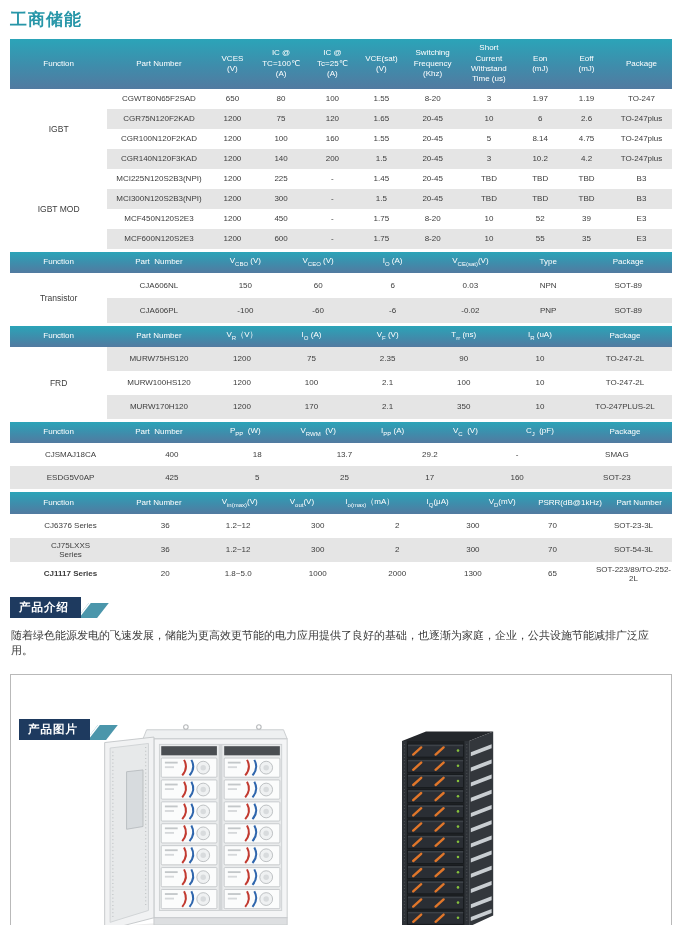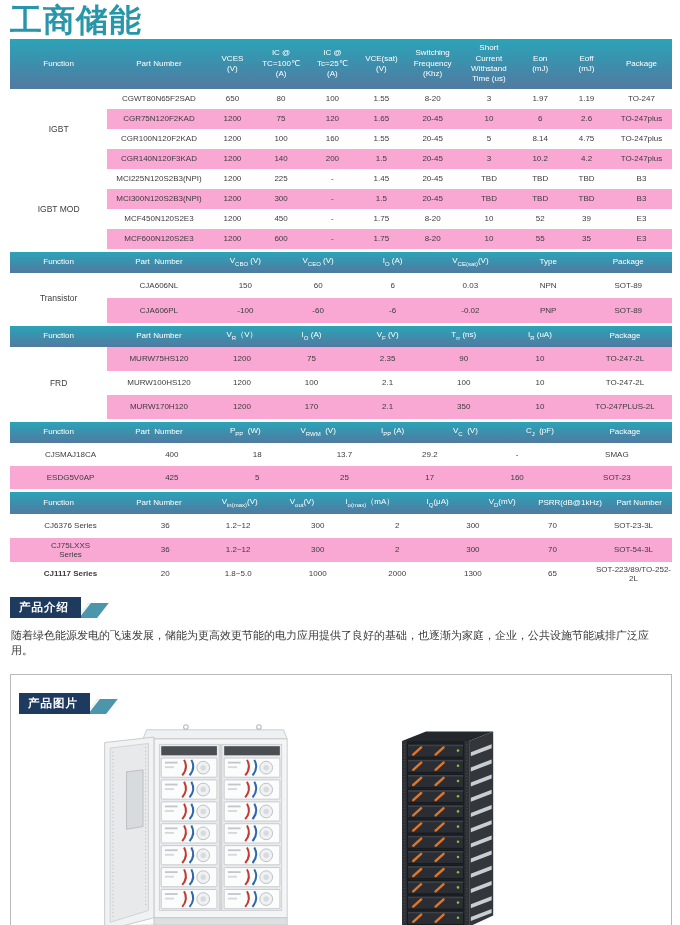--- a/index.html
+++ b/index.html
@@ -1,37 +1,37 @@
 <!DOCTYPE html>
 <html><head>
 <meta charset="utf-8">
 <style>
   html,body{margin:0;padding:0;background:#fff;}
   body{width:680px;height:925px;font-family:"Liberation Sans","DejaVu Sans",sans-serif;overflow:hidden;}
   .wrap{padding:5px 8px 0 10px;}
-  .page-title{font-size:32px;font-weight:bold;color:#2796a8;margin:0 0 4px 0;letter-spacing:1px;line-height:30px;}
+  .page-title{font-size:17px;font-weight:bold;color:#2796a8;margin:0 0 4px 0;letter-spacing:1px;line-height:30px;}
   
   .tbl{margin-bottom:3px;}
   .thead{display:flex;align-items:center;background:linear-gradient(180deg,#2ba4b8 0%,#3f8cab 55%,#527aa0 100%);color:#fff;}
   .th{text-align:center;font-size:8px;line-height:1.3;padding:0 1px;box-sizing:border-box;}
   .th sub,.td sub{font-size:6px;}
   .group{display:flex;}
   .fn-cell{display:flex;align-items:center;justify-content:center;font-size:8.5px;color:#3c3c3c;box-sizing:border-box;}
   .rows{flex:1;display:flex;flex-direction:column;}
   .tr{display:flex;align-items:center;}
-  .tr.alt{background:#f9a8d4;}
+  .tr.alt{background:#e5e5e5;}
   .td{text-align:center;font-size:8px;color:#3c3c3c;box-sizing:border-box;white-space:pre-line;line-height:1.15;}
   
   .badge-wrap{position:relative;display:inline-block;margin-top:8px;border-radius:9px;}
   .badge{position:relative;display:inline-block;background:#1e3a5f;color:#fff;font-size:11.5px;font-weight:bold;padding:3px 12px 3px 9px;z-index:1;letter-spacing:1px;}
   .badge-tail{position:absolute;left:calc(100% - 4px);bottom:0;width:18px;height:72%;background:#4b96ab;border-left:2px solid #fff;transform:skewX(-38deg);transform-origin:bottom left;}
   .intro-text{font-size:11px;color:#3a3a3a;margin:10px 2px 0 1px;line-height:1.4;}
   
   .gallery-box{position:relative;border:1px solid #b9b9b9;height:268px;margin-top:15px;background:#fff;}
-  .gallery-box .badge-wrap{position:absolute;left:8px;top:18px;margin:0;}
+  .gallery-box .badge-wrap{position:absolute;left:8px;top:44px;margin:0;}
   .img-cabinet{position:absolute;left:88px;top:42px;}
   .img-rack{position:absolute;left:375px;top:42px;}
 </style>
 </head>
 <body>
 
 <div class="wrap">
 
   <h1 class="page-title">工商储能</h1>
 

